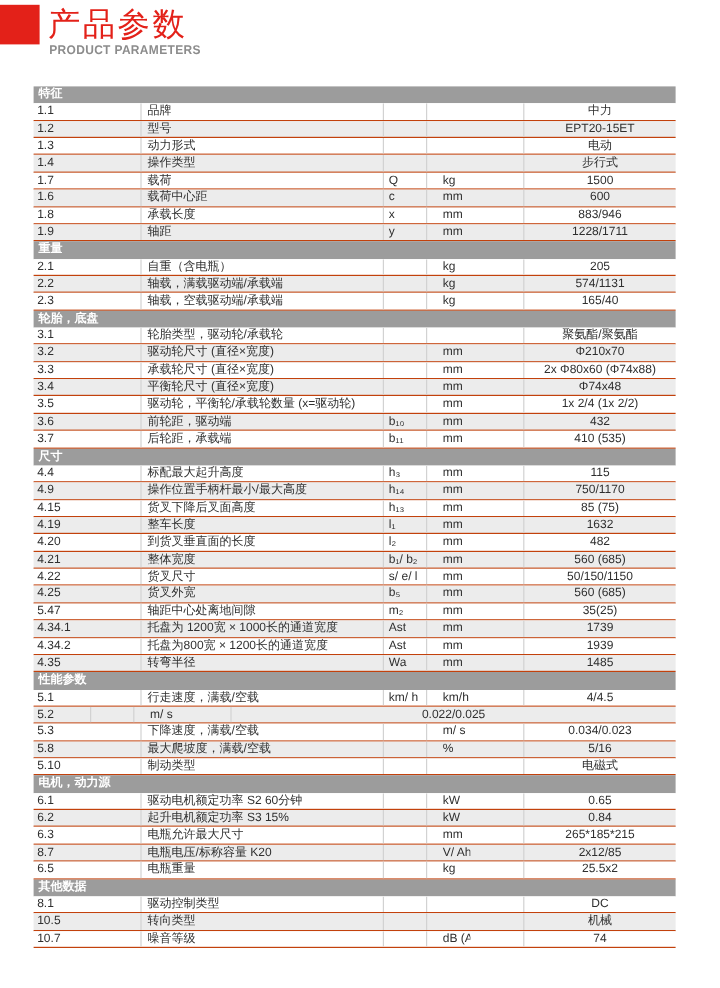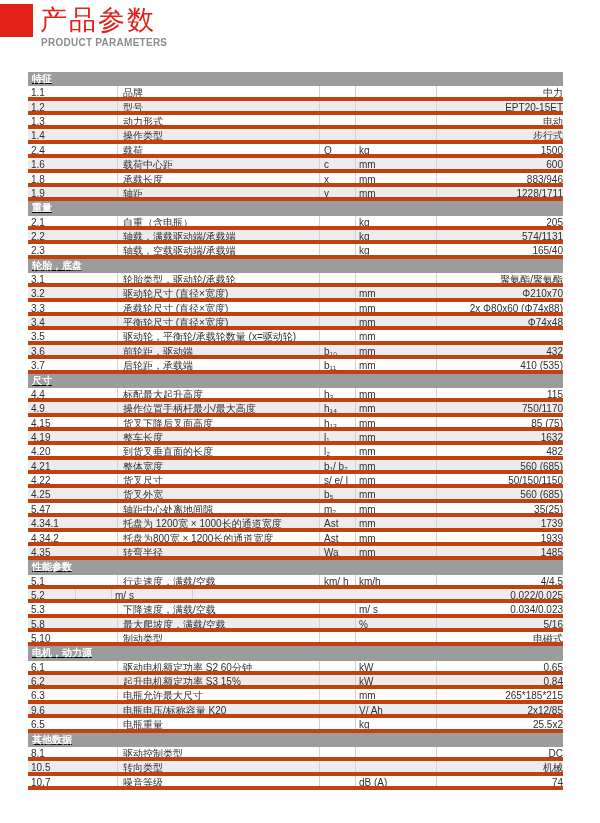--- a/index.html
+++ b/index.html
@@ -8,33 +8,33 @@
   .page { position:relative; width:600px; height:823px; background:#fff; }
 
   
   .brand-block { position:absolute; left:0; top:4px; width:33px; height:33px; background:#e32119; }
   .page-title { position:absolute; left:40px; top:2px; font-size:27px; font-weight:normal;
     color:#e32119; letter-spacing:2px; }
   .page-subtitle { position:absolute; left:41px; top:36px; font-size:10.5px; color:#8c8c8c;
     letter-spacing:0.3px; transform:scaleX(0.95); transform-origin:left; font-weight:bold; }
 
   
-  .spec-table { position:absolute; left:28px; top:72px; width:535px;text-decoration:underline; }
+  .spec-table { position:absolute; left:28px; top:72px; width:535px; }
   .sec-header { height:14.36px; line-height:14.6px; background:#9c9c9c; color:#ffffff;
     font-size:10px; font-weight:bold; padding-left:4px; overflow:hidden; }
   .row { display:flex; height:14.36px; line-height:14.1px; font-size:10px; color:#2f2f2f;
-    background:#ffffff; border-bottom:4px solid #c2410c; overflow:hidden; }
+    background:#ffffff; border-bottom:1px solid #c2410c; overflow:hidden; }
   .rows .row:nth-child(even) { background:#ececec; }
   .row > div { height:100%; overflow:hidden; white-space:nowrap; }
   .row > div + div { border-left:1px solid #d2d2d2; }
   .c-no   { width:47px;  padding-left:3px; }
   .c-desc { width:202px; padding-left:5px;margin-left:42px; }
   .c-sym  { width:36px;  padding-left:4px; }
-  .c-unit { width:37px;  padding-left:3px; }
-  .c-val  { flex:1; text-align:right;margin-left:44px; }
+  .c-unit { width:37px;  padding-left:13px; }
+  .c-val  { flex:1; text-align:center;margin-left:44px; }
 
   
   .footnote { position:absolute; left:28px; top:844px; font-size:10px; color:#3d3d3d; }
 </style>
 </head>
 <body>
 
 <div class="page">
   <div class="brand-block"></div>
   <div class="page-title">产品参数</div>
@@ -66,21 +66,21 @@
             <div class="c-val">电动</div>
           </div>
           <div class="row">
             <div class="c-no">1.4</div>
             <div class="c-desc">操作类型</div>
             <div class="c-sym"></div>
             <div class="c-unit"></div>
             <div class="c-val">步行式</div>
           </div>
           <div class="row">
-            <div class="c-no">2.4</div>
+            <div class="c-no">1.7</div>
             <div class="c-desc">载荷</div>
             <div class="c-sym">Q</div>
             <div class="c-unit">kg</div>
             <div class="c-val">1500</div>
           </div>
           <div class="row">
             <div class="c-no">1.6</div>
             <div class="c-desc">载荷中心距</div>
             <div class="c-sym">c</div>
             <div class="c-unit">mm</div>
@@ -157,20 +157,21 @@
             <div class="c-desc">平衡轮尺寸 (直径×宽度)</div>
             <div class="c-sym"></div>
             <div class="c-unit">mm</div>
             <div class="c-val">Φ74x48</div>
           </div>
           <div class="row">
             <div class="c-no">3.5</div>
             <div class="c-desc">驱动轮，平衡轮/承载轮数量 (x=驱动轮)</div>
             <div class="c-sym"></div>
             <div class="c-unit">mm</div>
+            <div class="c-val">1x 2/4 (1x 2/2)</div>
           </div>
           <div class="row">
             <div class="c-no">3.6</div>
             <div class="c-desc">前轮距，驱动端</div>
             <div class="c-sym">b₁₀</div>
             <div class="c-unit">mm</div>
             <div class="c-val">432</div>
           </div>
           <div class="row">
             <div class="c-no">3.7</div>
@@ -327,21 +328,21 @@
             <div class="c-val">0.84</div>
           </div>
           <div class="row">
             <div class="c-no">6.3</div>
             <div class="c-desc">电瓶允许最大尺寸</div>
             <div class="c-sym"></div>
             <div class="c-unit">mm</div>
             <div class="c-val">265*185*215</div>
           </div>
           <div class="row">
-            <div class="c-no">9.6</div>
+            <div class="c-no">8.7</div>
             <div class="c-desc">电瓶电压/标称容量 K20</div>
             <div class="c-sym"></div>
             <div class="c-unit">V/ Ah</div>
             <div class="c-val">2x12/85</div>
           </div>
           <div class="row">
             <div class="c-no">6.5</div>
             <div class="c-desc">电瓶重量</div>
             <div class="c-sym"></div>
             <div class="c-unit">kg</div>

